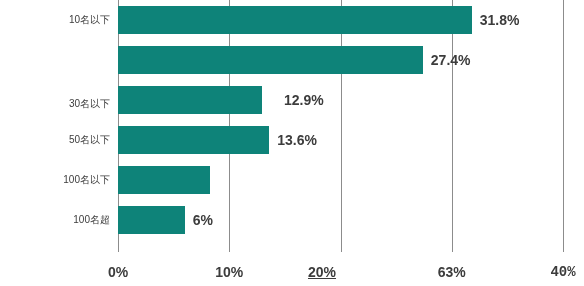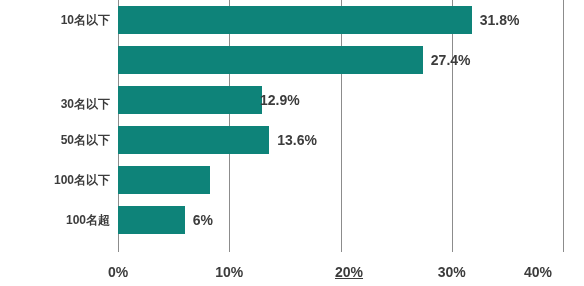--- a/index.html
+++ b/index.html
@@ -79,22 +79,22 @@
     left: 0;
     top: 0;
     width: 110px;
     height: 252px;
   }
   .cat-labels .cat {
     position: absolute;
     right: 0;
     height: 40px;
     line-height: 40px;
-    font-size: 12px;
-    font-weight: bold;
+    font-size: 10px;
+    font-weight: normal;
     color: #3c3c3c;
     white-space: nowrap;
     text-align: right;
   }
 
   
   .tick-labels {
     position: absolute;
     left: 0;
     top: 252px;
@@ -139,21 +139,21 @@
         <div class="bar-value" style="left: 361.775px;">31.8%</div>
       </div>
 
       <div class="row" style="top:40px;">
         <div class="bar" style="width: 304.825px;"></div>
         <div class="bar-value" style="left: 312.825px; text-align: center;">27.4%</div>
       </div>
 
       <div class="row" style="top:80px;">
         <div class="bar" style="width: 143.512px;"></div>
-        <div class="bar-value" style="left: 142px;">12.9%</div>
+        <div class="bar-value" style="left: 166px;">12.9%</div>
       </div>
 
       <div class="row" style="top:120px;">
         <div class="bar" style="width: 151.3px;"></div>
         <div class="bar-value" style="left: 159.3px;">13.6%</div>
       </div>
 
       <div class="row" style="top:160px;">
         <div class="bar" style="width: 92.3375px;"></div>
       </div>
@@ -162,18 +162,18 @@
         <div class="bar" style="width: 66.75px;"></div>
         <div class="bar-value" style="left: 74.75px;">6%</div>
       </div>
 
     </div>
   </div>
 
   <div class="tick-labels">
     <div class="tick" style="left:118px;">0%</div>
     <div class="tick" style="left: 229.25px;">10%</div>
-    <div class="tick" style="left: 349px; text-decoration: underline;">20%</div>
-    <div class="tick" style="left: 451.75px;">30%</div>
-    <div class="tick" style="left:538px;">40%</div>
+    <div class="tick" style="left: 322px; text-decoration: underline;">20%</div>
+    <div class="tick" style="left: 451.75px;">63%</div>
+    <div class="tick" style="left:563px;font-family:Liberation Mono, monospace;">40%</div>
   </div>
 
 </div>
 
 </body></html>

